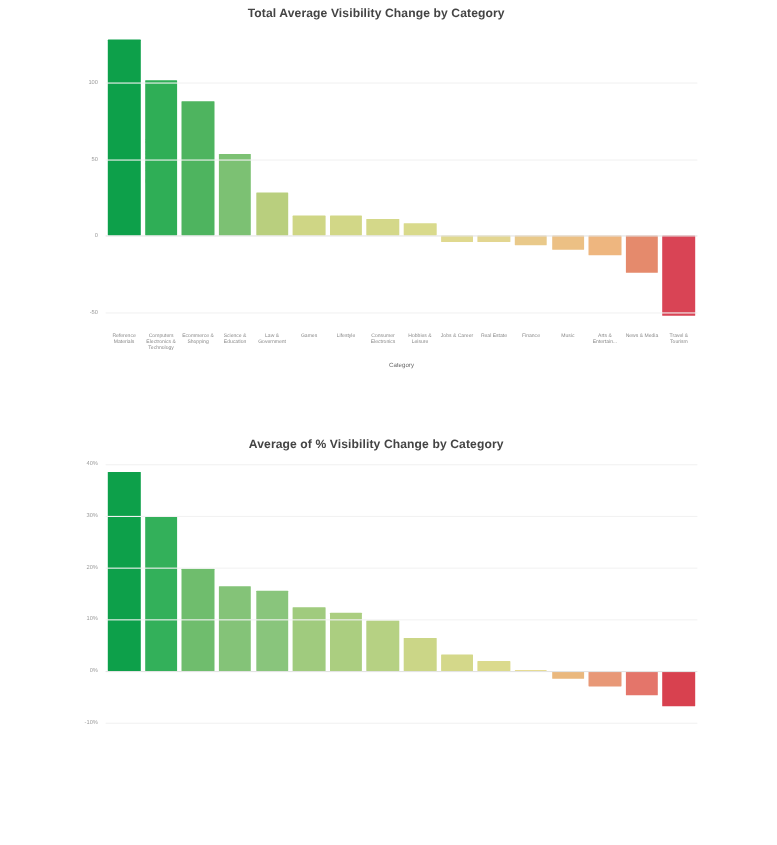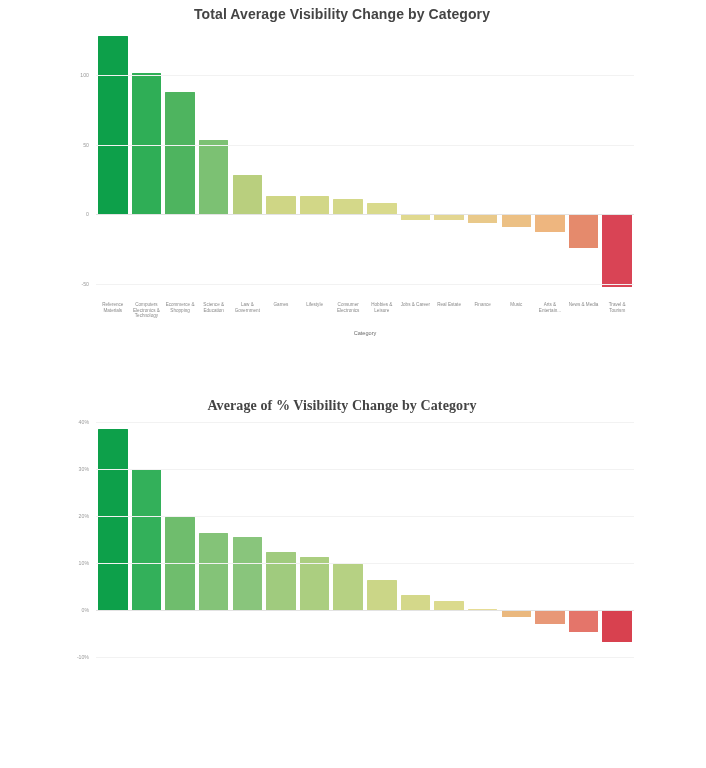--- a/index.html
+++ b/index.html
@@ -13,27 +13,27 @@
   }
   .page { position: relative; width: 706px; height: 768px; background:#fff; }
 
   .chart-block { position: absolute; left: 0; width: 706px; background:#fff; }
   #chart1-block { top: 0px;  height: 380px; }
   #chart2-block { top: 388px; height: 340px; }
 
   .chart-title {
     position: absolute; left: 0; width: 684px;
     text-align: center;
-    font-size: 14px;
+    font-size: 11px;
     font-weight: 600;
     color: #444;
     letter-spacing: .1px;
   }
   #chart1-block .chart-title { top: 6px; }
-  #chart2-block .chart-title { top: 10px; font-family: Liberation Serif, serif; }
+  #chart2-block .chart-title { top: 10px; }
 
   
   .plot {
     position: absolute;
     left: 96px;
     width: 538px;
     border: 0;
   }
   #plot1 { top: 26px; height: 272px; }
   #plot2 { top: 25px; height: 253px; }

